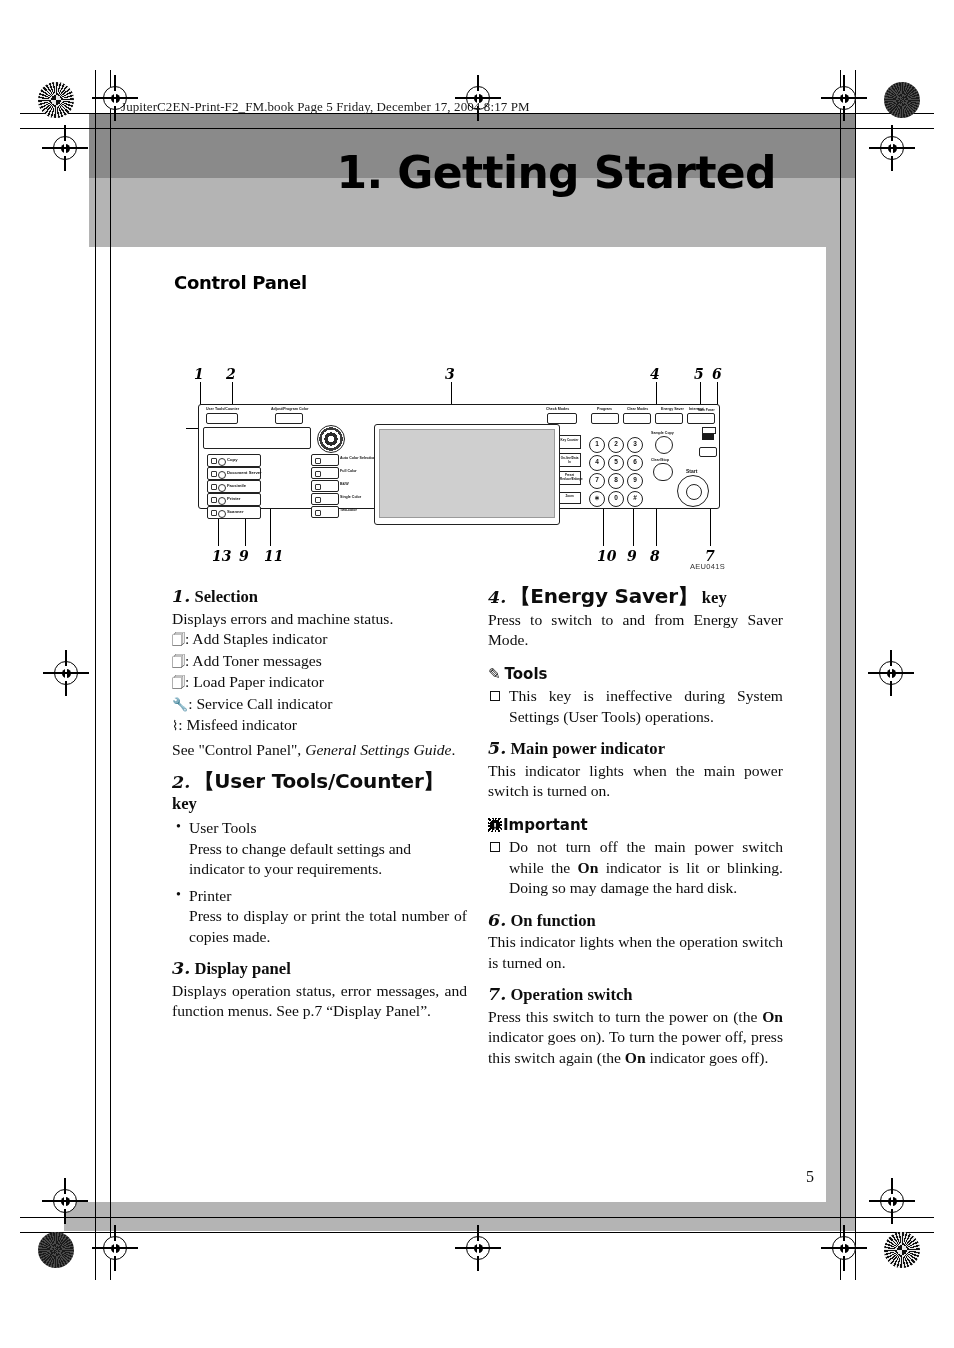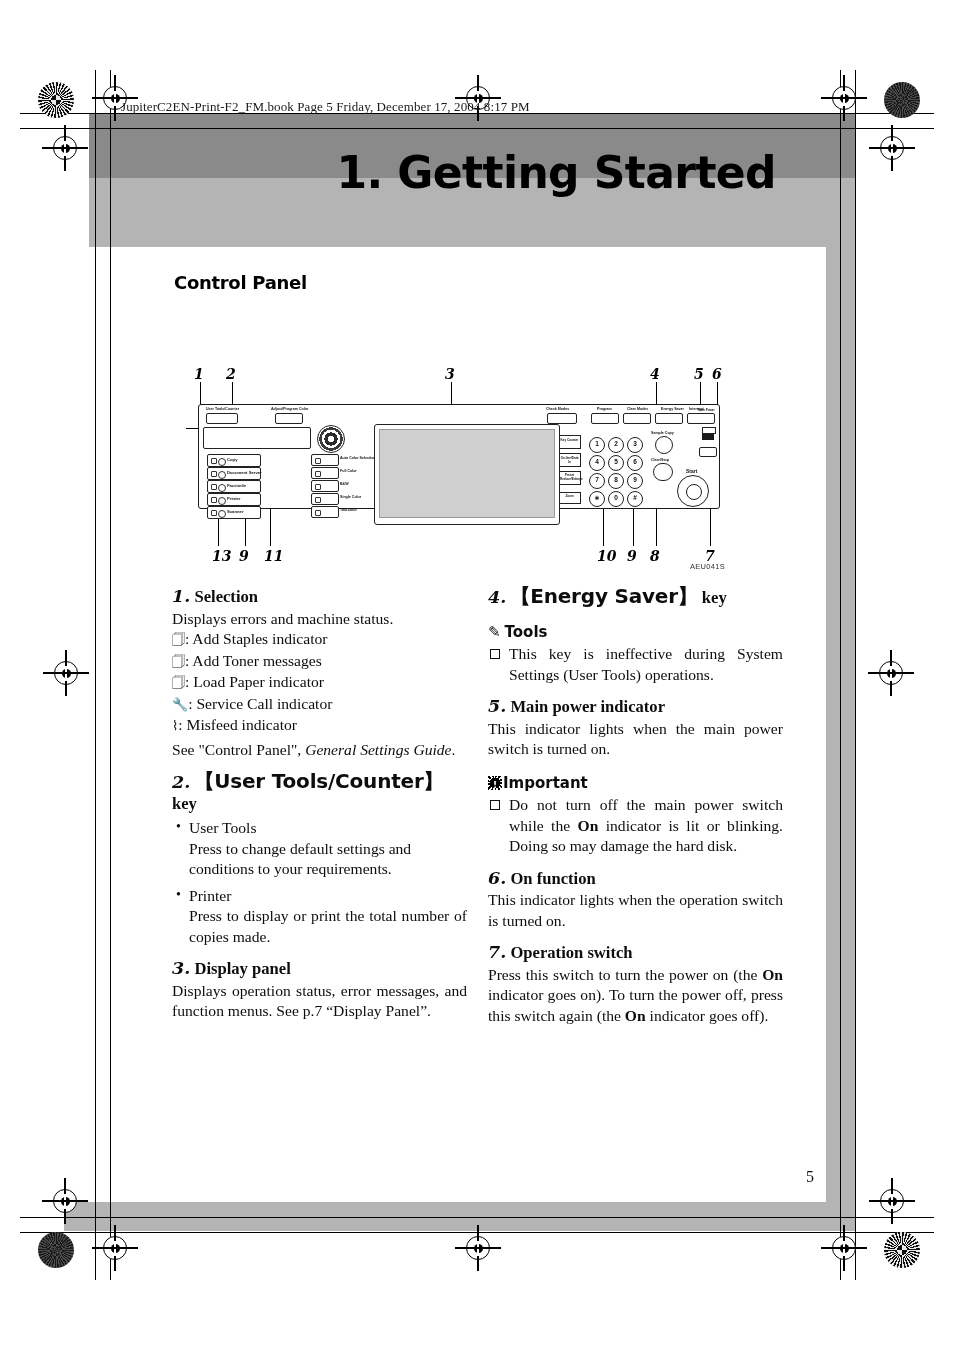--- a/index.html
+++ b/index.html
@@ -378,41 +378,42 @@
       <span>See "Control Panel", </span><span class="ital">General Settings Guide</span><span>.</span>
     </p>
 
     <div class="hd">
       <span class="num">2.</span>
       <span class="kb">【User Tools/Counter】</span><span> key</span>
     </div>
     <ul class="bulletlist">
       <li>
         <span>User Tools</span><br>
-        <span>Press to change default settings and conditions to your requirements.</span>
+        <span>Press to change default settings and indicator to your requirements.</span>
       </li>
       <li>
         <span>Printer</span><br>
         <span class="j" style="display:block;text-align:justify;">Press to display or print the total number of copies made.</span>
       </li>
     </ul>
 
     <div class="hd">
       <span class="num">3.</span>
       <span>Display panel</span>
     </div>
     <p class="p j">Displays operation status, error messages, and function menus. See p.7 “Display Panel”.</p>
   </div>
 
   <div class="col right">
 
     <div class="hd">
       <span class="num">4.</span>
       <span class="kb">【Energy Saver】</span><span> key</span>
     </div>
+    <p class="p">Press to switch to and from Energy Saver Mode.</p>
 
     <div class="noteblock">
       <div class="notehd">
         <span class="pen">✎</span><span>Tools</span>
       </div>
       <ul class="sqlist">
         <li>This key is ineffective during System Settings (User Tools) operations.</li>
       </ul>
     </div>
 

